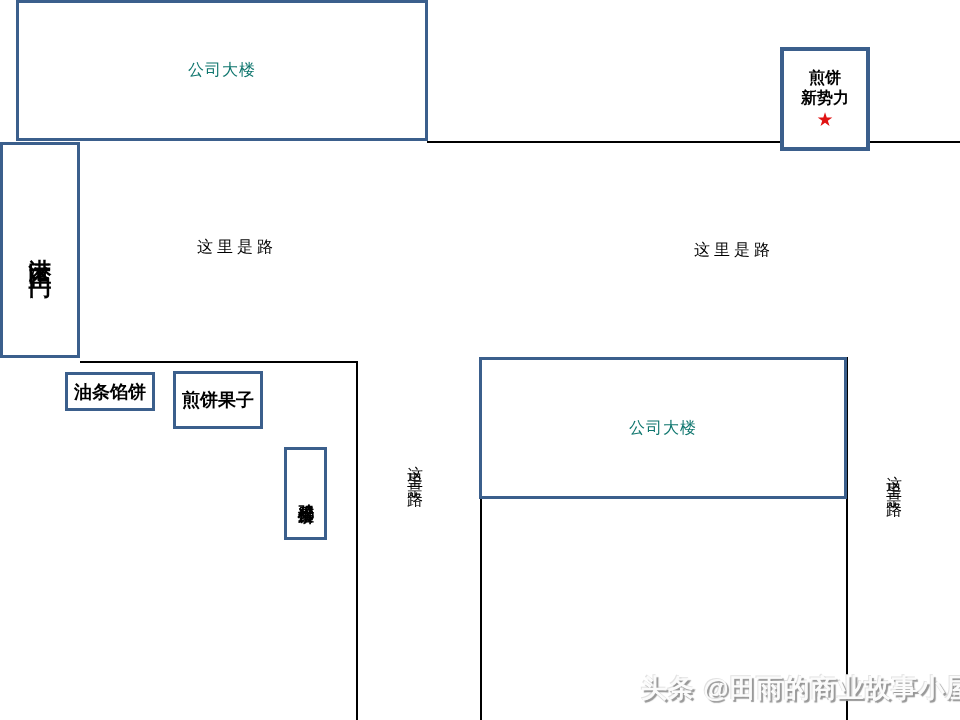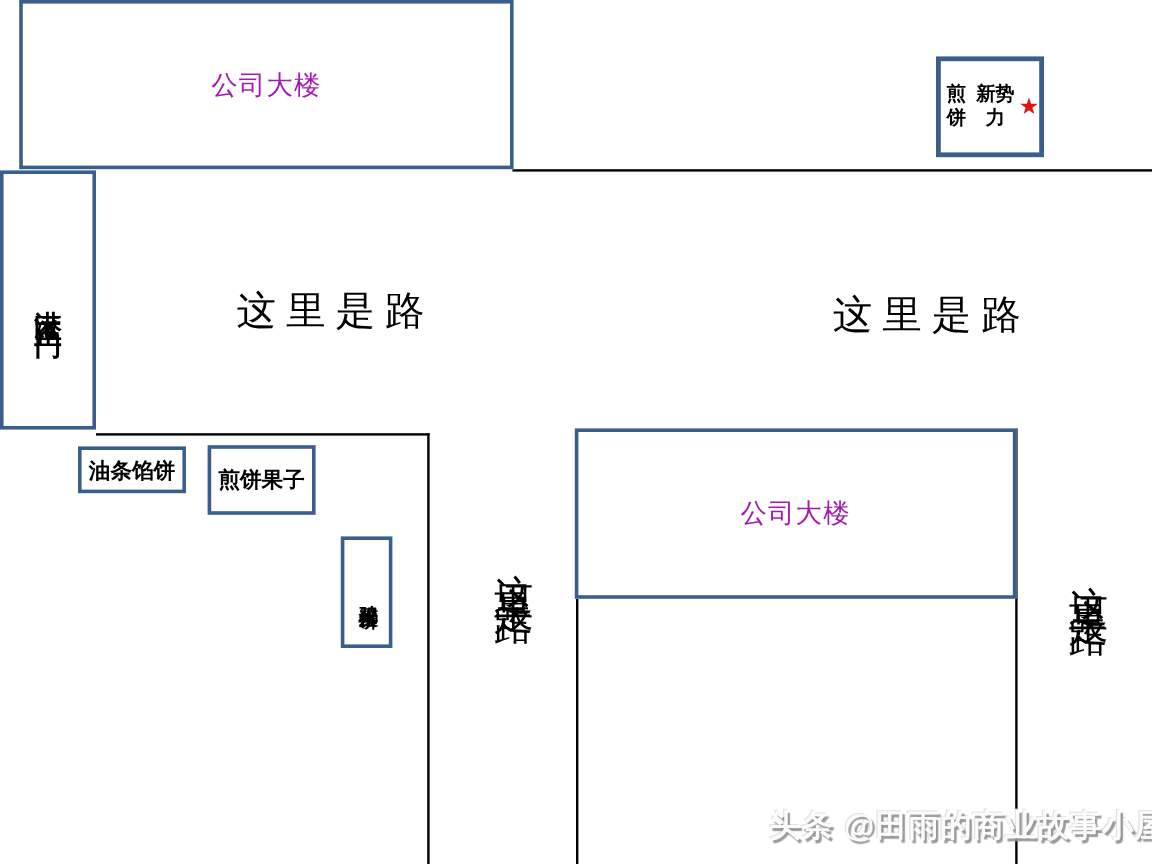--- a/index.html
+++ b/index.html
@@ -22,53 +22,53 @@
     justify-content: center;
     z-index: 2;
   }
   .line {
     position: absolute;
     background: #000000;
     z-index: 1;
   }
   .sans-label {
     font-family: "Liberation Sans", sans-serif;
-    font-size: 22px;
+    font-size: 16px;
     letter-spacing: 1px;
-    color: #a21caf;
+    color: #0f766e;
   }
   .serif-bold {
     font-family: "Liberation Serif", serif;
     font-weight: 700;
     color: #000;
   }
   .vtext {
     writing-mode: vertical-rl;
     text-orientation: upright;
   }
   .road-text {
     position: absolute;
     font-family: "Liberation Serif", serif;
-    font-size: 33px;
+    font-size: 16px;
     color: #000;
     z-index: 2;
     white-space: pre;
   }
   .road-text.vert {
     writing-mode: vertical-rl;
     text-orientation: upright;
     letter-spacing: 9px;
   }
   
   .building-top { left: 16px; top: 0px; width: 412px; height: 141px; }
   
   .stall-box {
-    left: 780px; top: 47px; width: 90px; height: 84px;
+    left: 780px; top: 47px; width: 90px; height: 104px;
     border-width: 4px;
-    flex-direction: row;
+    flex-direction: column;
     text-align: center;
   }
   .stall-name {
     font-size: 16px;
     line-height: 20px;
   }
   .star {
     color: #e01212;
     font-size: 19px;
     line-height: 22px;

